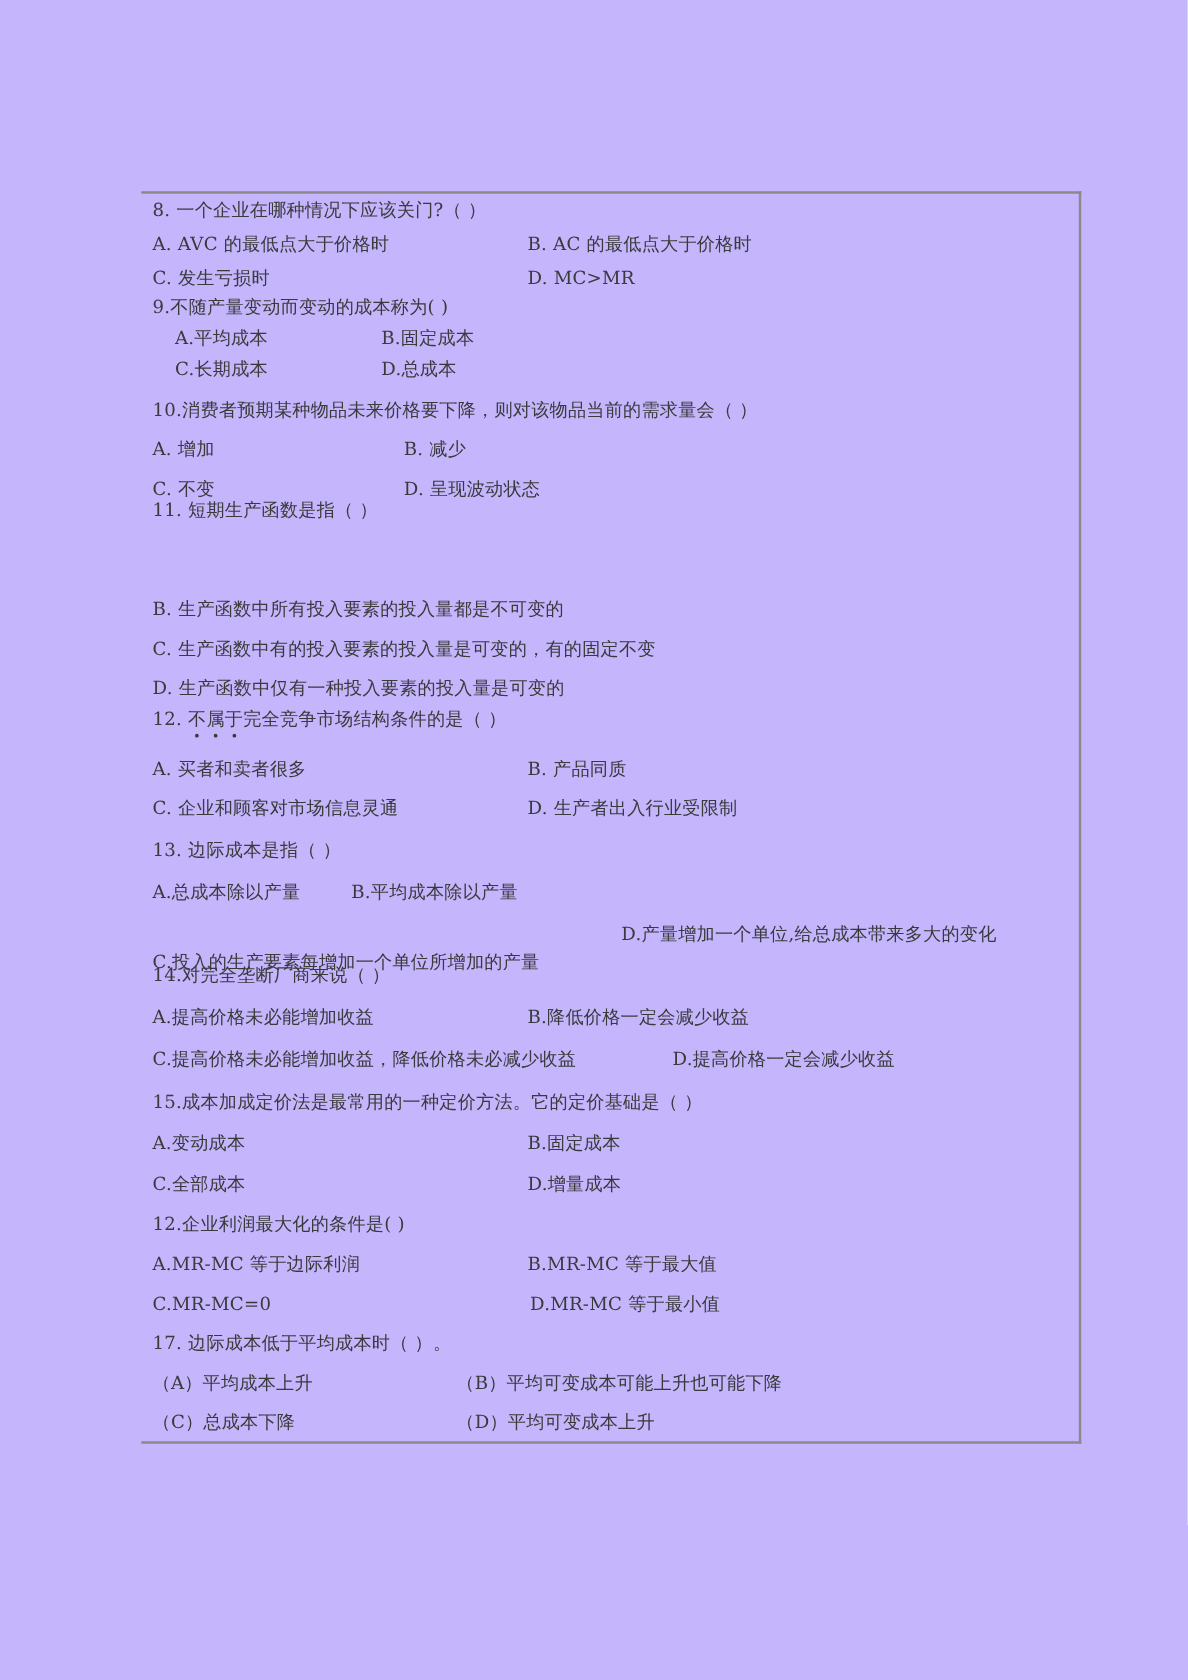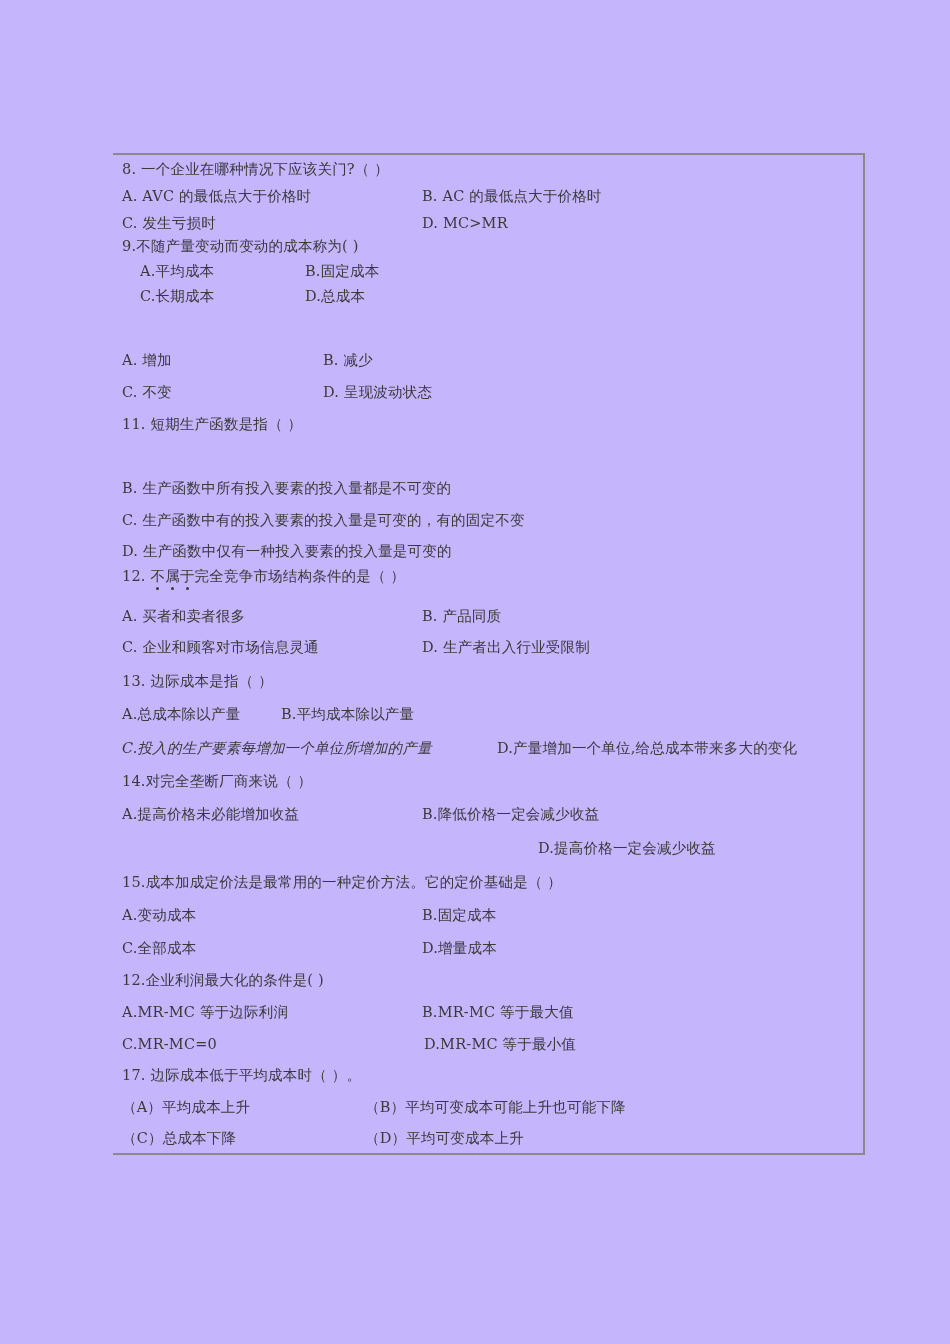--- a/index.html
+++ b/index.html
@@ -68,47 +68,49 @@
   <div class="line" style="left:422px; top:187px;">B. AC 的最低点大于价格时</div>
   <div class="line" style="left:122px; top:214px;">C.  发生亏损时</div>
   <div class="line" style="left:422px; top:214px;">D. MC&gt;MR</div>
 
   <div class="line" style="left:122px; top:237px;">9.不随产量变动而变动的成本称为(   )</div>
   <div class="line" style="left:140px; top:262px;">A.平均成本</div>
   <div class="line" style="left:305px; top:262px;">B.固定成本</div>
   <div class="line" style="left:140px; top:287px;">C.长期成本</div>
   <div class="line" style="left:305px; top:287px;">D.总成本</div>
 
+  <div class="line" style="left:122px; top:320px;">10.消费者预期某种物品未来价格要下降，则对该物品当前的需求量会（    ）</div>
   <div class="line" style="left:122px; top:351px;">A.  增加</div>
   <div class="line" style="left:323px; top:351px;">B.  减少</div>
   <div class="line" style="left:122px; top:383px;">C.  不变</div>
   <div class="line" style="left:323px; top:383px;">D.  呈现波动状态</div>
 
-  <div class="line" style="left:122px; top:415px;">11.  短期生产函数是指（    ）</div>
+  <div class="line" style="left:122px; top:400px;">11.  短期生产函数是指（    ）</div>
   <div class="line" style="left:122px; top:479px;">B.  生产函数中所有投入要素的投入量都是不可变的</div>
   <div class="line" style="left:122px; top:511px;">C.  生产函数中有的投入要素的投入量是可变的，有的固定不变</div>
   <div class="line" style="left:122px; top:542px;">D.  生产函数中仅有一种投入要素的投入量是可变的</div>
 
   <div class="line" style="left:122px; top:567px;">
     <span>12.  </span><span class="emph">不</span><span class="emph">属</span><span class="emph">于</span><span>完全竞争市场结构条件的是（    ）</span>
   </div>
   <div class="line" style="left:122px; top:607px;">A.  买者和卖者很多</div>
   <div class="line" style="left:422px; top:607px;">B.  产品同质</div>
   <div class="line" style="left:122px; top:638px;">C.  企业和顾客对市场信息灵通</div>
   <div class="line" style="left:422px; top:638px;">D.  生产者出入行业受限制</div>
 
   <div class="line" style="left:122px; top:672px;">13.  边际成本是指（    ）</div>
   <div class="line" style="left:122px; top:705px;">A.总成本除以产量</div>
   <div class="line" style="left:281px; top:705px;">B.平均成本除以产量</div>
-  <div class="line" style="left:122px; top:739px;font-style:italic;">C.投入的生产要素每增加一个单位所增加的产量</div>
+  <div class="line" style="left:122px; top:761px;">C.投入的生产要素每增加一个单位所增加的产量</div>
   <div class="line" style="left:497px; top:739px;">D.产量增加一个单位,给总成本带来多大的变化</div>
 
   <div class="line" style="left:122px; top:772px;">14.对完全垄断厂商来说（    ）</div>
   <div class="line" style="left:122px; top:805px;">A.提高价格未必能增加收益</div>
   <div class="line" style="left:422px; top:805px;">B.降低价格一定会减少收益</div>
+  <div class="line" style="left:122px; top:839px;">C.提高价格未必能增加收益，降低价格未必减少收益</div>
   <div class="line" style="left:538px; top:839px;">D.提高价格一定会减少收益</div>
 
   <div class="line" style="left:122px; top:873px;">15.成本加成定价法是最常用的一种定价方法。它的定价基础是（    ）</div>
   <div class="line" style="left:122px; top:906px;">A.变动成本</div>
   <div class="line" style="left:422px; top:906px;">B.固定成本</div>
   <div class="line" style="left:122px; top:939px;">C.全部成本</div>
   <div class="line" style="left:422px; top:939px;">D.增量成本</div>
 
   <div class="line" style="left:122px; top:971px;">12.企业利润最大化的条件是(   )</div>
   <div class="line" style="left:122px; top:1003px;">A.MR-MC 等于边际利润</div>

